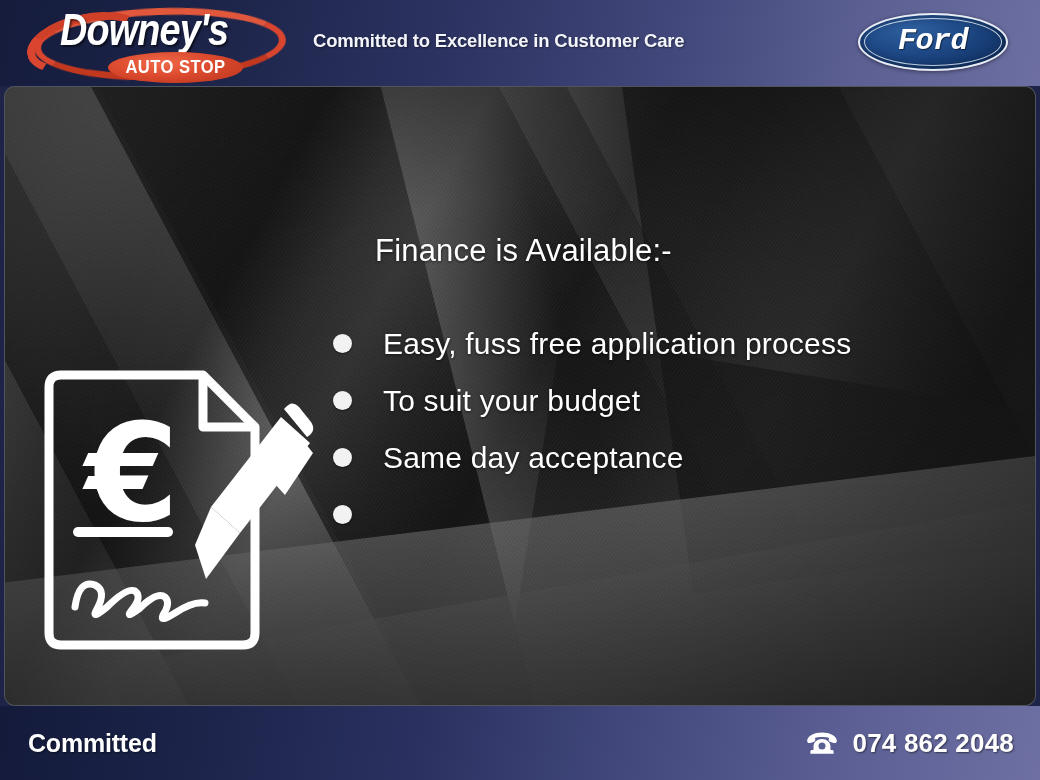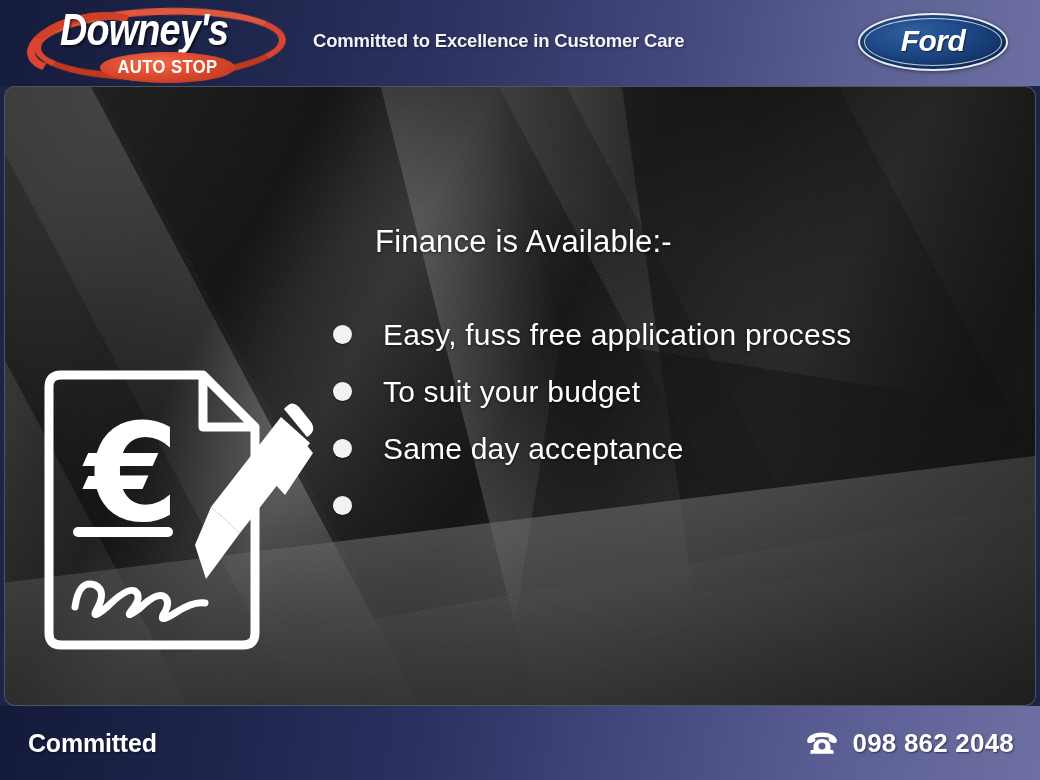--- a/index.html
+++ b/index.html
@@ -78,21 +78,21 @@
     font-style: italic;
     color: #ffffff;
     letter-spacing: -1px;
     transform: scaleX(0.86);
     transform-origin: left top;
     text-shadow: 2px 2px 2px rgba(0,0,0,0.55);
     white-space: nowrap;
   }
   .logo-oval {
     position: absolute;
-    left: 76px;
+    left: 84px;
     top: 50px;
     width: 135px;
     height: 31px;
     border-radius: 50%;
     background: radial-gradient(ellipse at 40% 35%, #f06a4a 0%, #dc4a2e 45%, #b8331c 100%);
   }
   .logo-sub {
     position: absolute;
     left: 0; top: 0;
     width: 135px;
@@ -145,21 +145,21 @@
     box-sizing: border-box;
   }
   .ford-word {
     position: absolute;
     left: 0; top: 0;
     width: 100%;
     height: 100%;
     display: flex;
     align-items: center;
     justify-content: center;
-    font-family: Liberation Sans, sans-serif;
+    font-family: Liberation Mono, monospace;
     font-style: italic;
     font-size: 30px;
     font-weight: bold;
     color: #ffffff;
     letter-spacing: -0.5px;
     text-shadow: 1px 1px 1px rgba(0,0,0,0.5);
     padding-bottom: 2px;
     box-sizing: border-box;
   }
 
@@ -275,21 +275,21 @@
     left: 30px;
     top: 278px;
     width: 285px;
     height: 290px;
   }
 
   
   .copy {
     position: absolute;
     left: 370px;
-    top: 137px;
+    top: 146px;
     width: 640px;
   }
   .headline {
     font-size: 31px;
     font-weight: normal;
     color: #ffffff;
     letter-spacing: 0.2px;
     margin: 0 0 46px 0;
     text-shadow: 0 1px 3px rgba(0,0,0,0.6);
     white-space: nowrap;
@@ -467,17 +467,17 @@
         <path d="M17 3 C9 3 3.2 6.4 2.2 10.4 C1.7 12.6 3.3 14 5.3 13.4 L8.6 12.4
                  C10.1 11.9 10.6 10.7 10.2 9.4 L9.9 8.4 C12.7 7.3 21.3 7.3 24.1 8.4
                  L23.8 9.4 C23.4 10.7 23.9 11.9 25.4 12.4 L28.7 13.4
                  C30.7 14 32.3 12.6 31.8 10.4 C30.8 6.4 25 3 17 3 Z" fill="#ffffff"></path>
         <path d="M17 9.5 C12.3 9.5 8.5 12.8 8.5 17 L8.5 20.5 L7 20.5
                  C6 20.5 5.4 21.1 5.4 22 L5.4 24.3 L28.6 24.3 L28.6 22
                  C28.6 21.1 28 20.5 27 20.5 L25.5 20.5 L25.5 17
                  C25.5 12.8 21.7 9.5 17 9.5 Z" fill="#ffffff"></path>
         <circle cx="17" cy="16.4" r="3.5" fill="#5a5f92"></circle>
       </svg>
-      <div class="phone-num">098 862 2048</div>
+      <div class="phone-num">074 862 2048</div>
     </div>
   </div>
 
 </div>
 
 </body></html>

